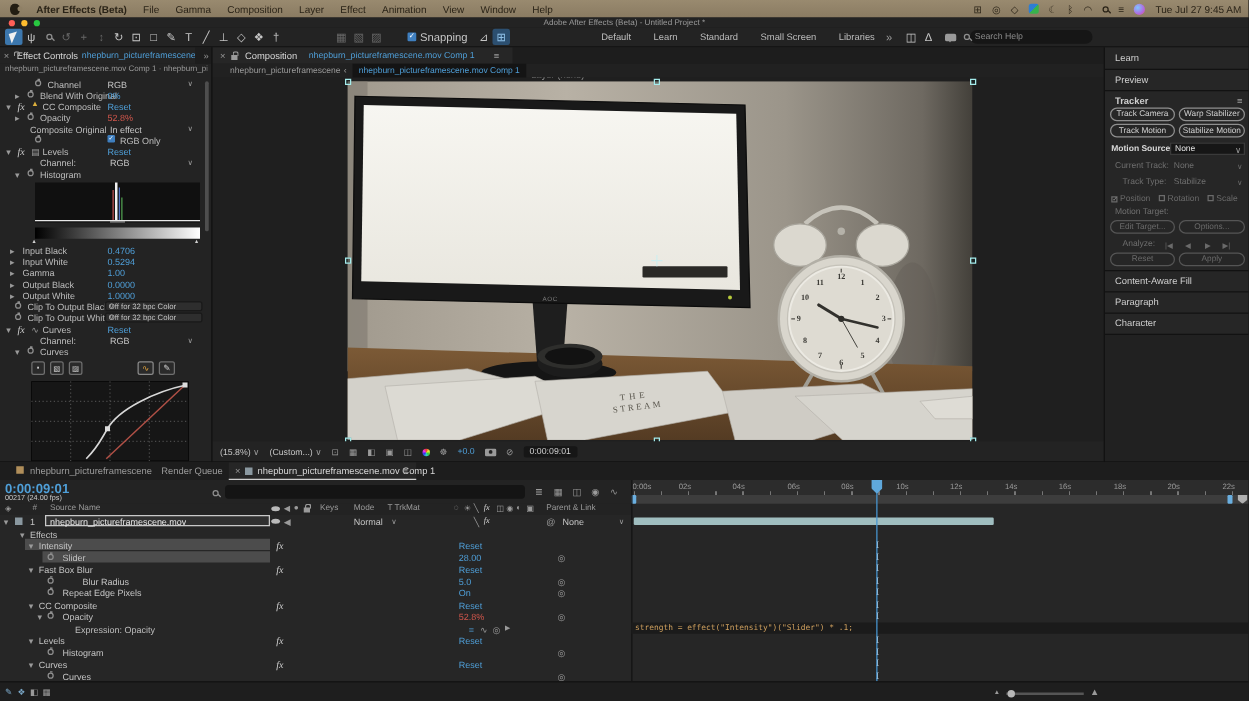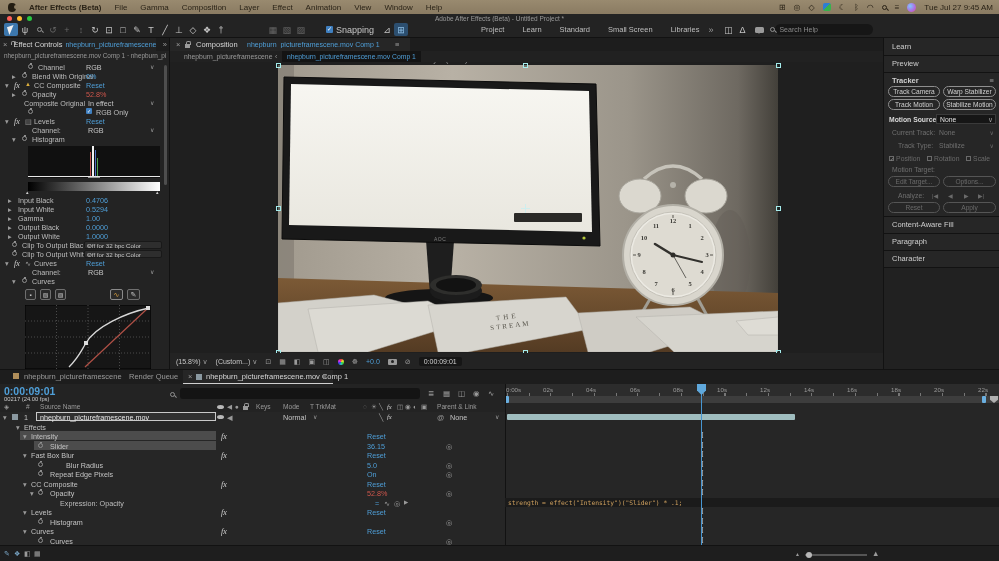--- a/index.html
+++ b/index.html
@@ -136,21 +136,21 @@
     <span class="tool">◇</span>
     <span class="tool">❖</span>
     <span class="tool">†</span>
     <span class="tool off" style="margin-left:38px">▦</span>
     <span class="tool off">▧</span>
     <span class="tool off">▨</span>
     <span class="chk" style="margin-left:18px">✓</span>
     <span style="margin-left:3px;color:#c6c6c6">Snapping</span>
     <span class="tool" style="margin-left:6px">⊿</span>
     <span class="tool" style="background:#2c4f70;border-radius:2px;color:#8fc1e8">⊞</span>
-    <span class="ws" style="margin-left:64px">Project</span>
+    <span class="ws" style="margin-left:64px">Default</span>
     <span class="ws">Learn</span>
     <span class="ws">Standard</span>
     <span class="ws">Small Screen</span>
     <span class="ws">Libraries</span>
     <span class="dim">»</span>
     <span class="tool" style="margin-left:8px">◫</span>
     <span class="tool" style="position:relative">Δ</span>
     <span class="i-bubble" style="margin:0 6px"></span>
     <span class="i-mag"></span>
     <input id="searchhelp" placeholder="Search Help" style="">
@@ -593,21 +593,21 @@
       <div class="namehl" style="left:20px;width:196px"></div>
       <span class="dim" style="left:23px">▾</span>
       <span style="left:31px">Intensity</span>
       <span class="fxg" style="left:221px">fx</span>
       <span class="blue" style="left:367px">Reset</span>
     </div>
     <div class="trow" style="top:70.5px">
       <div class="namehl" style="left:34px;width:182px"></div>
       <span class="i-watch" style="left:38px;top:2px"></span>
       <span style="left:50px">Slider</span>
-      <span class="blue" style="left:367px">36.15</span>
+      <span class="blue" style="left:367px">28.00</span>
       <span class="dim" style="left:446px">◎</span>
     </div>
     <div class="trow" style="top:80px">
       <span class="dim" style="left:23px">▾</span>
       <span style="left:31px">Fast Box Blur</span>
       <span class="fxg" style="left:221px">fx</span>
       <span class="blue" style="left:367px">Reset</span>
     </div>
     <div class="trow" style="top:89.5px">
       <span class="i-watch" style="left:38px;top:2px"></span>

